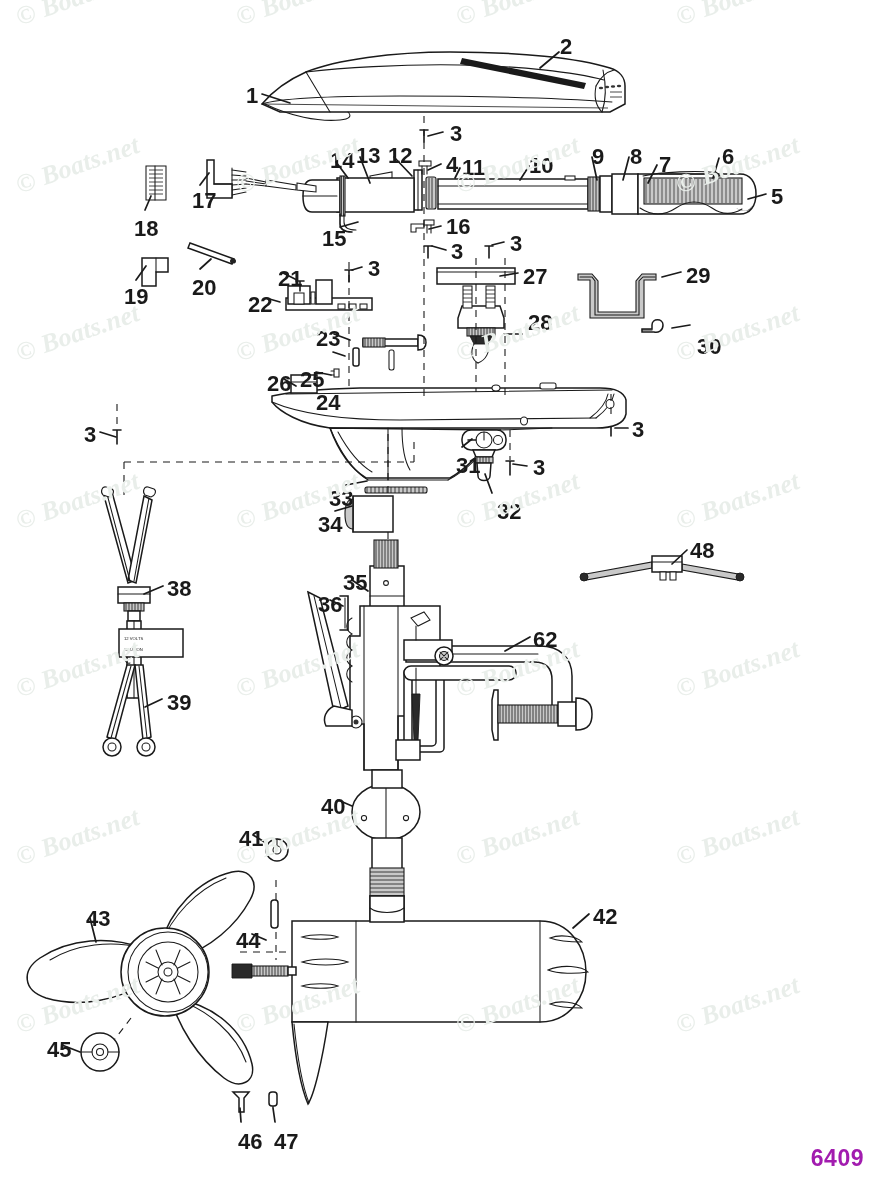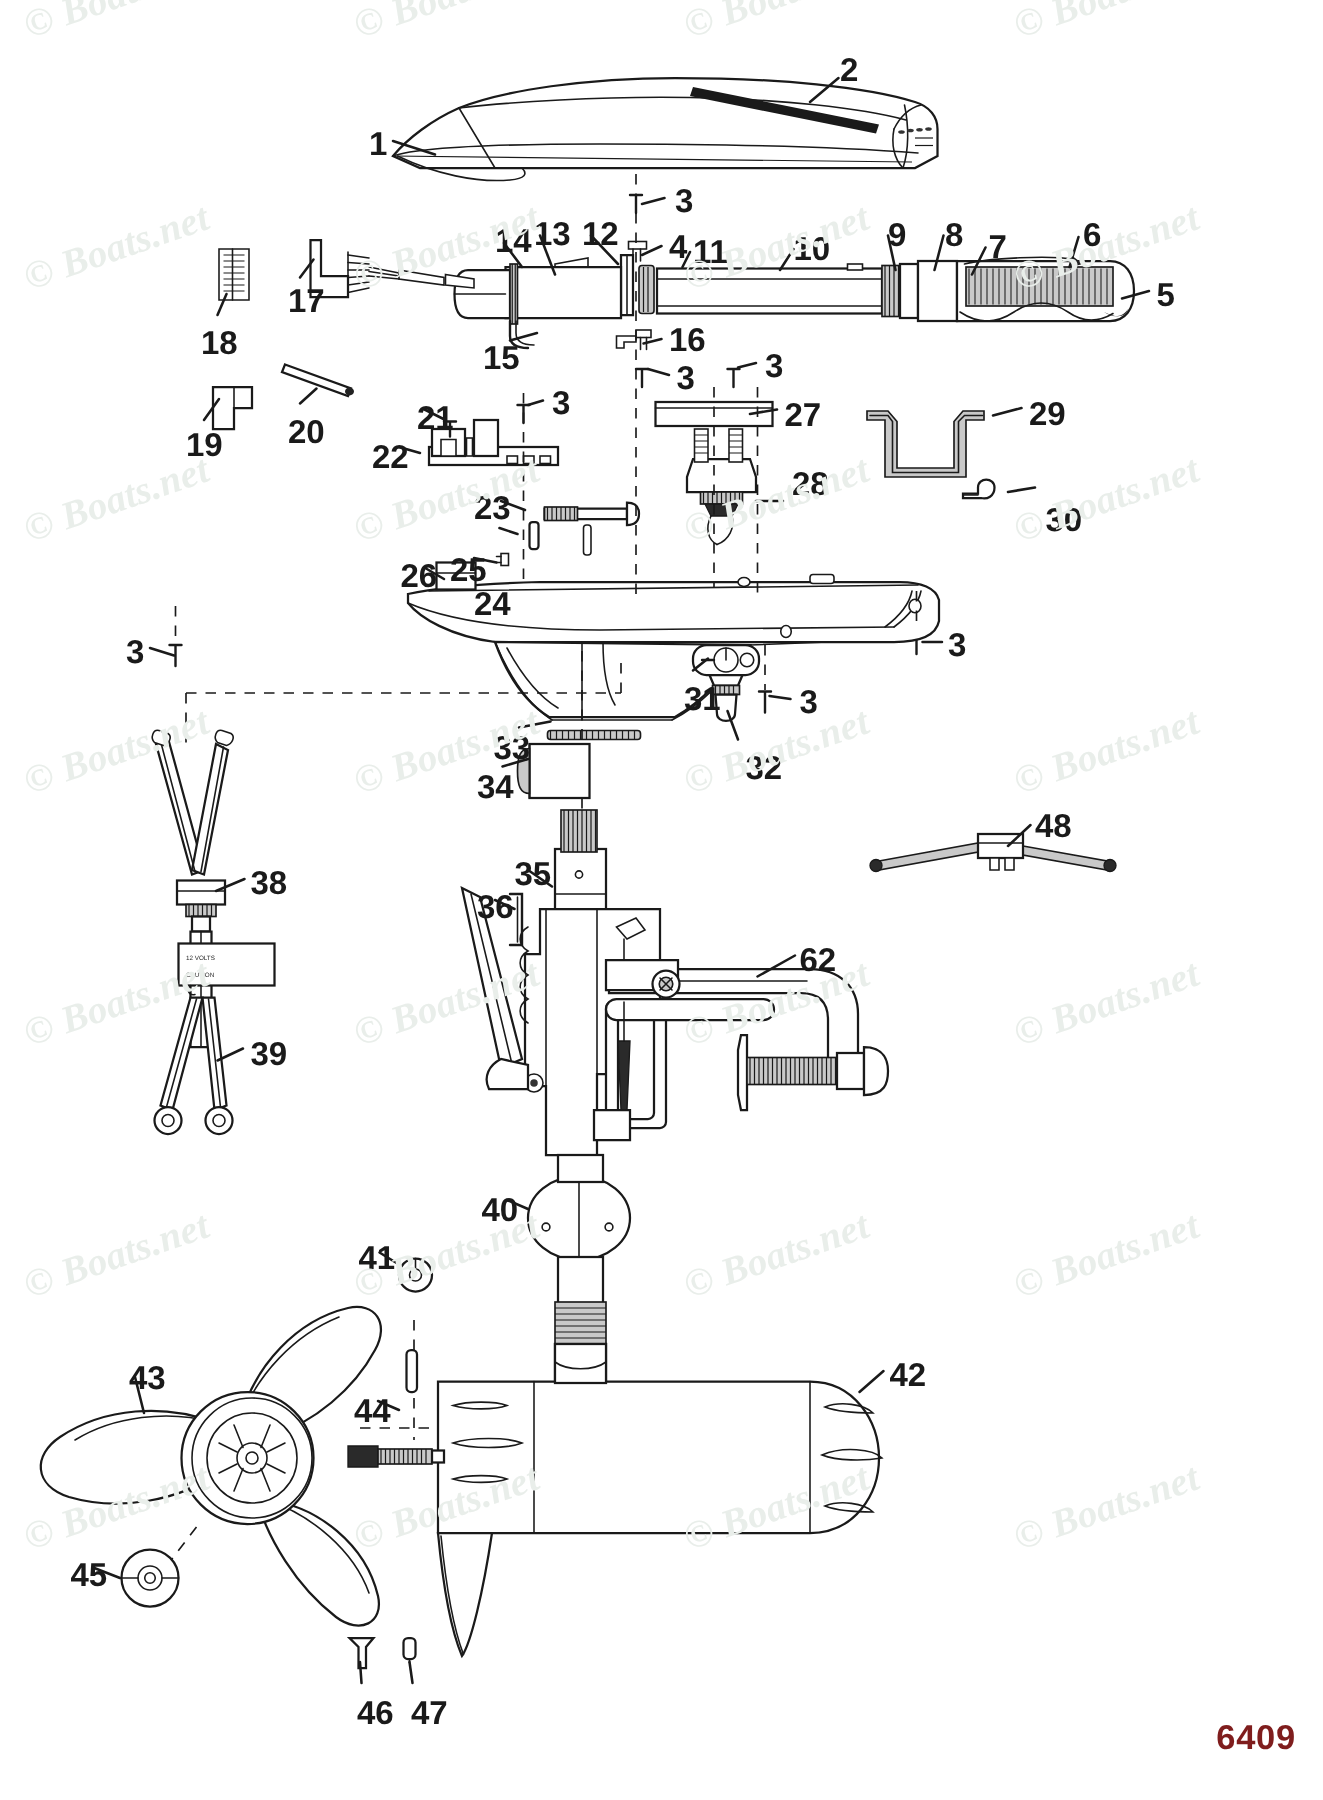--- a/index.html
+++ b/index.html
@@ -53,21 +53,21 @@
     white-space: nowrap;
     line-height: 1;
   }
   #diagram-id {
     position: absolute;
     right: 18px;
     bottom: 28px;
     font-family: "Liberation Sans", sans-serif;
     font-weight: 700;
     font-size: 23px;
-    color: #7f1d1d;
+    color: #a21caf;
     letter-spacing: 0.5px;
   }
   .ln { stroke: #1a1a1a; stroke-width: 1.6; fill: none; stroke-linecap: round; }
   .ln-t { stroke: #1a1a1a; stroke-width: 1.05; fill: none; stroke-linecap: round; }
   .ln-h { stroke: #1a1a1a; stroke-width: 0.8; fill: none; }
   .dash { stroke: #1a1a1a; stroke-width: 1.1; fill: none; stroke-dasharray: 7 6; }
   .lead { stroke: #1a1a1a; stroke-width: 1.7; fill: none; stroke-linecap: round; }
   .fillw { fill: #ffffff; stroke: #1a1a1a; stroke-width: 1.5; }
   .fillw-t { fill: #ffffff; stroke: #1a1a1a; stroke-width: 1.05; }
   .fillg { fill: #c9c9c9; stroke: #1a1a1a; stroke-width: 1.1; }

